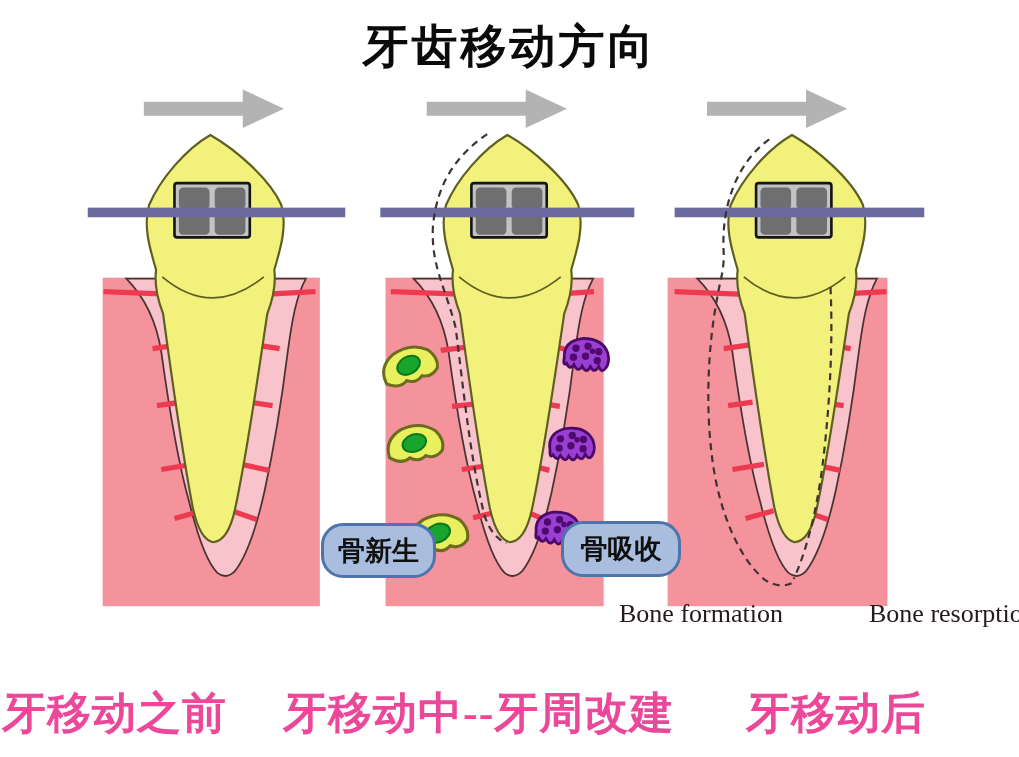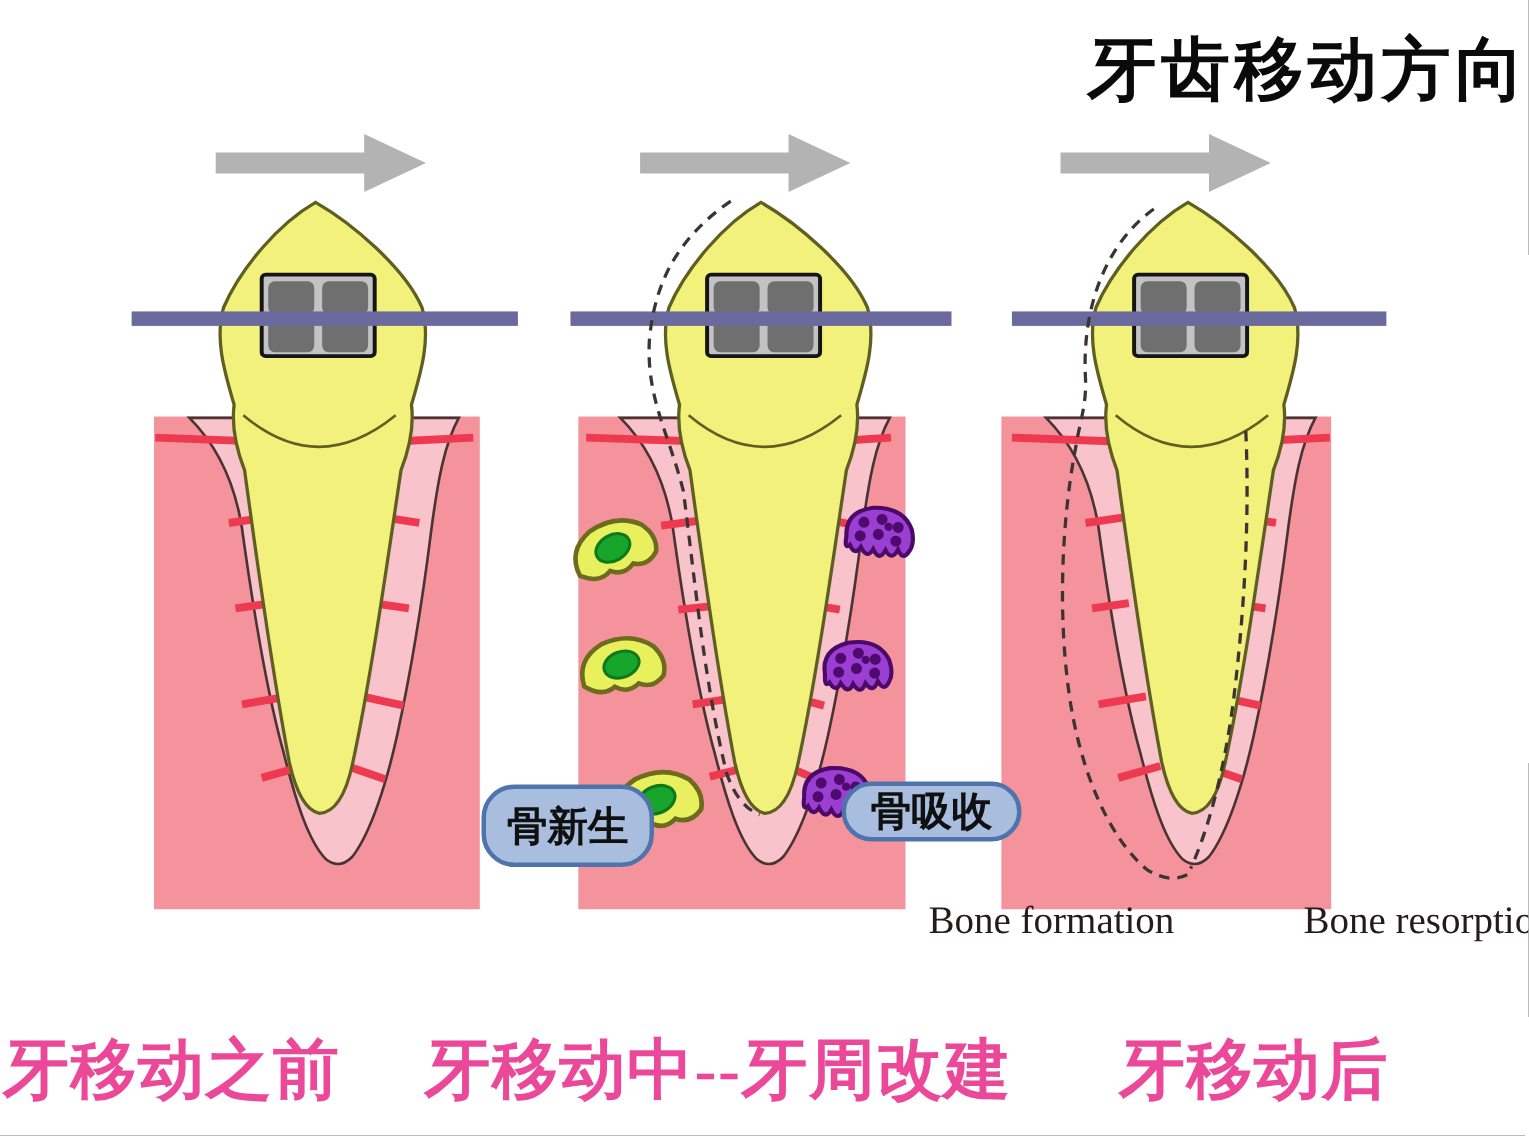--- a/index.html
+++ b/index.html
@@ -1,39 +1,39 @@
 <!DOCTYPE html>
 <html style="--c-tooth: #f2f17c; --c-tooth-outline: #5f5f22; --c-bone: #f4939c; --c-ligament: #f8c3ca; --c-ligament-line: #ee3a50; --c-wire: #6a6a9e; --c-bracket-dark: #6f6f6f; --c-bracket-light: #c3c3c3; --c-arrow: #b3b3b3; --c-label-box-fill: #a9bede; --c-label-box-border: #4f74ab; --c-osteoblast: #e9f05e; --c-osteoblast-nucleus: #18a52c; --c-osteoclast: #9b3ed2;"><head>
 <meta charset="utf-8">
 <style>
   html,body{margin:0;padding:0;background:#888;}
   #stage{
     position:relative;width:1019px;height:757px;background:#ffffff;
     overflow:hidden;font-family:"Liberation Serif",serif;
   }
   .title{
-    position:absolute;top:16px;left:0;width:100%;text-align:right;
+    position:absolute;top:16px;left:0;width:100%;text-align:center;
     font-weight:bold;font-size:46px;letter-spacing:3px;color:#0a0a0a;
   }
   .caption{
     position:absolute;top:684px;font-weight:bold;font-size:44px;
     color:#ec4899;white-space:nowrap;letter-spacing:1px;
   }
   .cap-before{left:2px;}
   .cap-during{left:283px;}
   .cap-after{left:746px;text-align:right;}
   .anno-box{
     position:absolute;display:flex;align-items:center;justify-content:center;
     background:var(--c-label-box-fill,#a9bede);
     border:3px solid var(--c-label-box-border,#4f74ab);
     border-radius:22px;font-weight:bold;font-size:27px;color:#101010;
     box-sizing:border-box;
   }
   .box-xinsheng{left:321px;top:523px;width:115px;height:55px;}
-  .box-xishou{left:561px;top:521px;width:120px;height:40px;}
+  .box-xishou{left:561px;top:521px;width:120px;height:56px;}
   .anno-en{
     position:absolute;top:599px;font-size:26px;color:#261a1d;white-space:nowrap;
   }
   .en-formation{left:619px;}
   .en-resorption{left:869px;}
   
   .bone{fill:var(--c-bone,#f4939c);}
   .socket{fill:var(--c-ligament,#f8c3ca);stroke:#4a3333;stroke-width:2;}
   .tick{stroke:var(--c-ligament-line,#ee3a50);stroke-width:6;fill:none;}
   .tooth{fill:var(--c-tooth,#f2f17c);stroke:var(--c-tooth-outline,#5f5f22);stroke-width:2.5;}

